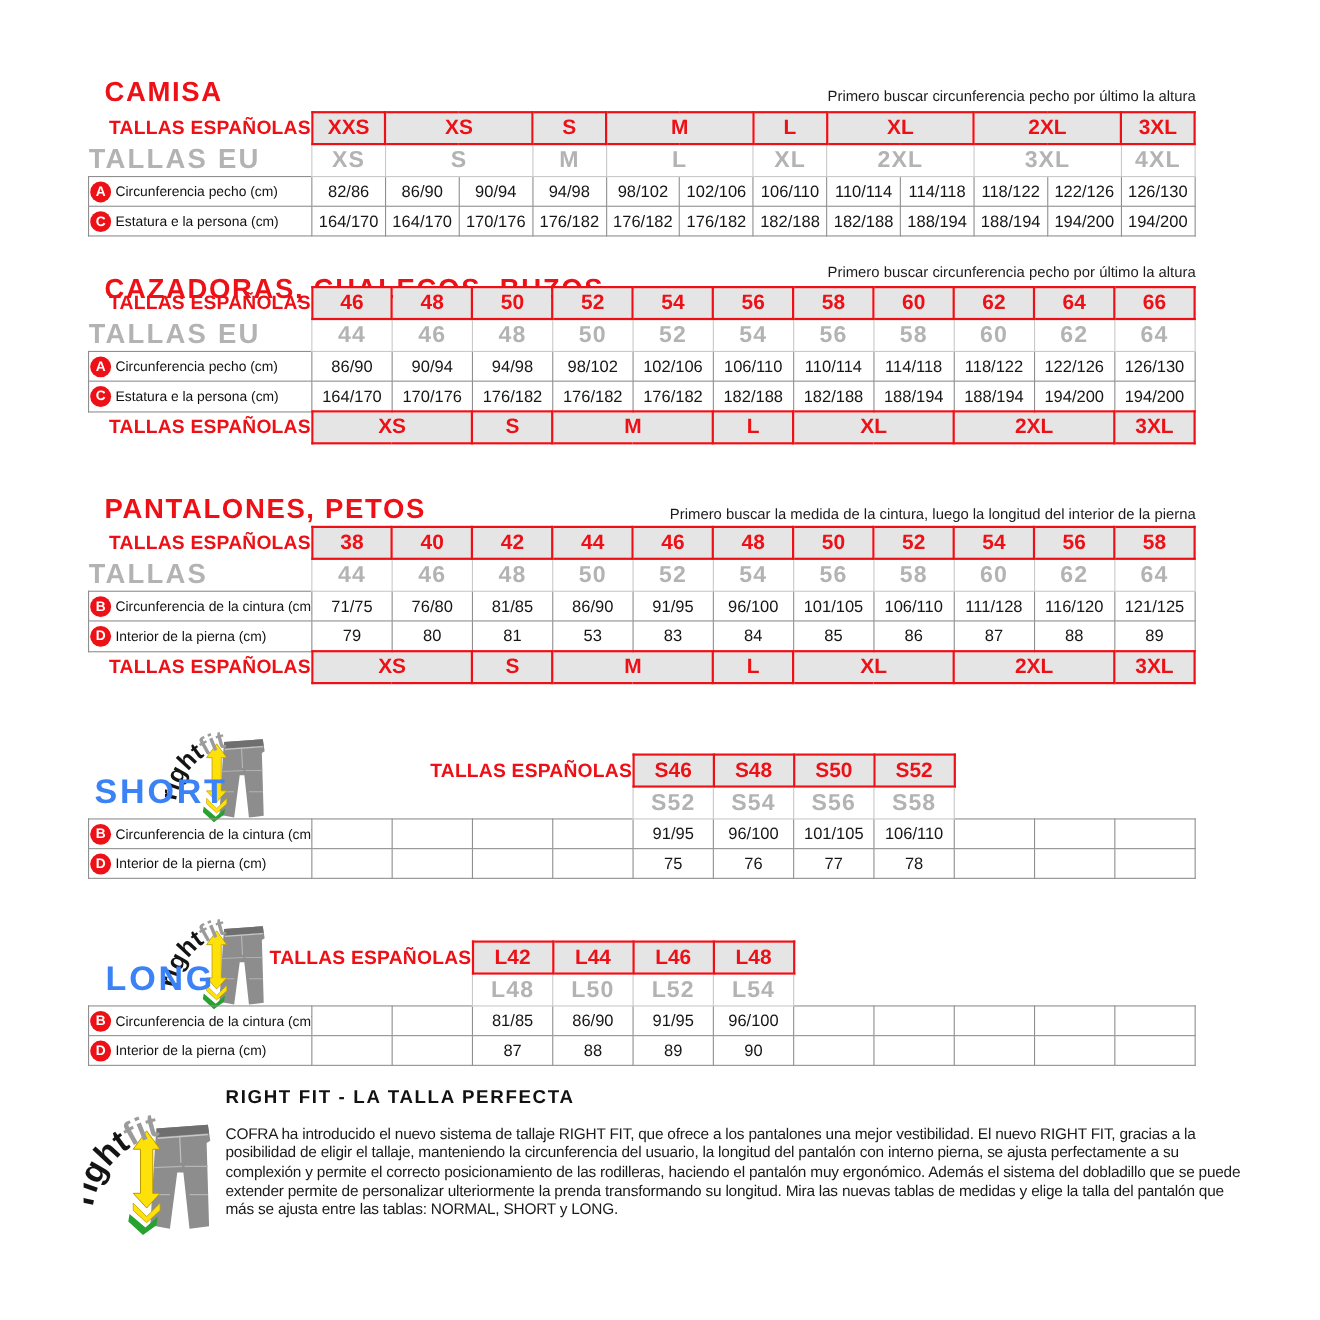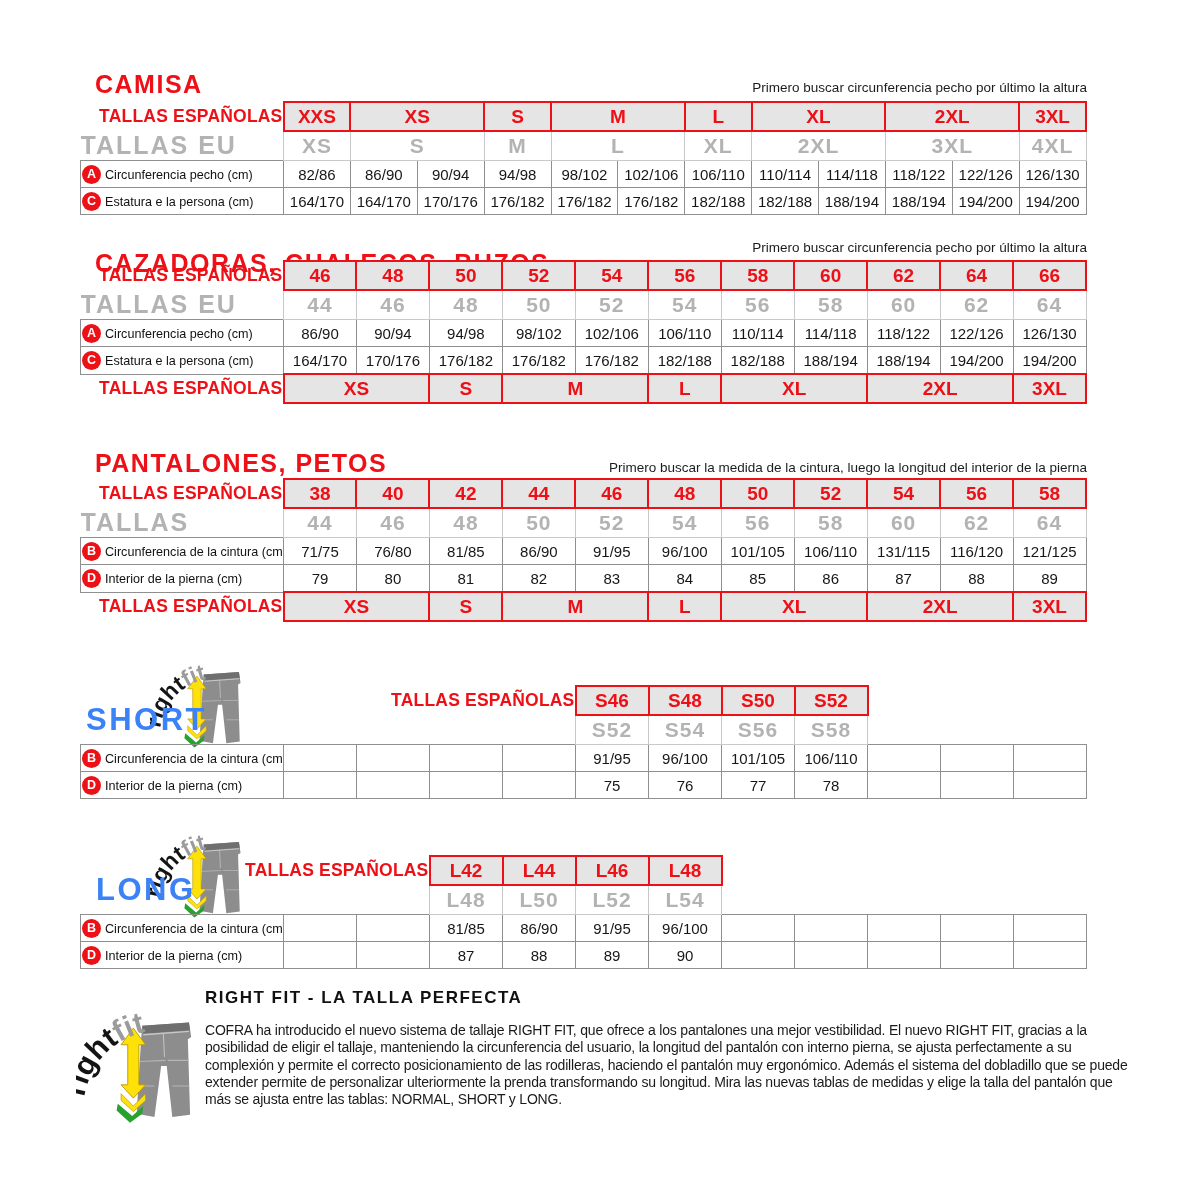--- a/index.html
+++ b/index.html
@@ -257,30 +257,30 @@
           <tr class="row-data">
             <td class="lbl-data"><span class="badge">B</span><span class="lbl-txt">Circunferencia de la cintura (cm)</span></td>
             <td class="cell-data">71/75</td>
             <td class="cell-data">76/80</td>
             <td class="cell-data">81/85</td>
             <td class="cell-data">86/90</td>
             <td class="cell-data">91/95</td>
             <td class="cell-data">96/100</td>
             <td class="cell-data">101/105</td>
             <td class="cell-data">106/110</td>
-            <td class="cell-data">131/115</td>
+            <td class="cell-data">111/128</td>
             <td class="cell-data">116/120</td>
             <td class="cell-data">121/125</td>
           </tr>
           <tr class="row-data">
             <td class="lbl-data"><span class="badge">D</span><span class="lbl-txt">Interior de la pierna (cm)</span></td>
             <td class="cell-data">79</td>
             <td class="cell-data">80</td>
             <td class="cell-data">81</td>
-            <td class="cell-data">82</td>
+            <td class="cell-data">53</td>
             <td class="cell-data">83</td>
             <td class="cell-data">84</td>
             <td class="cell-data">85</td>
             <td class="cell-data">86</td>
             <td class="cell-data">87</td>
             <td class="cell-data">88</td>
             <td class="cell-data">89</td>
           </tr>
           <tr class="row-es">
             <td class="lbl-es">TALLAS ESPAÑOLAS</td>

